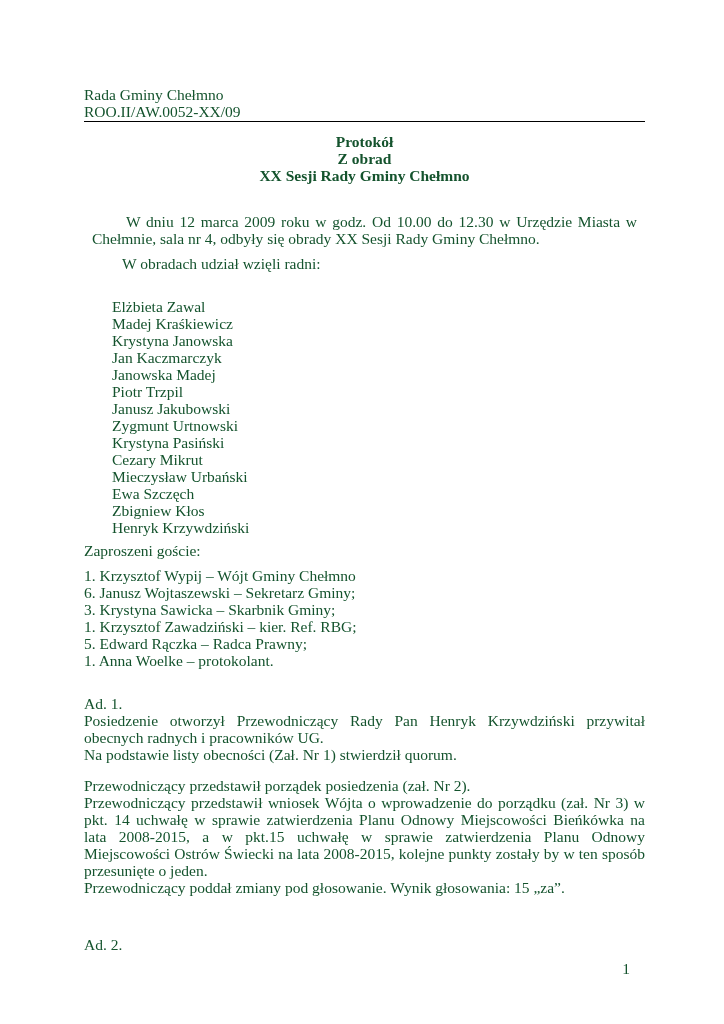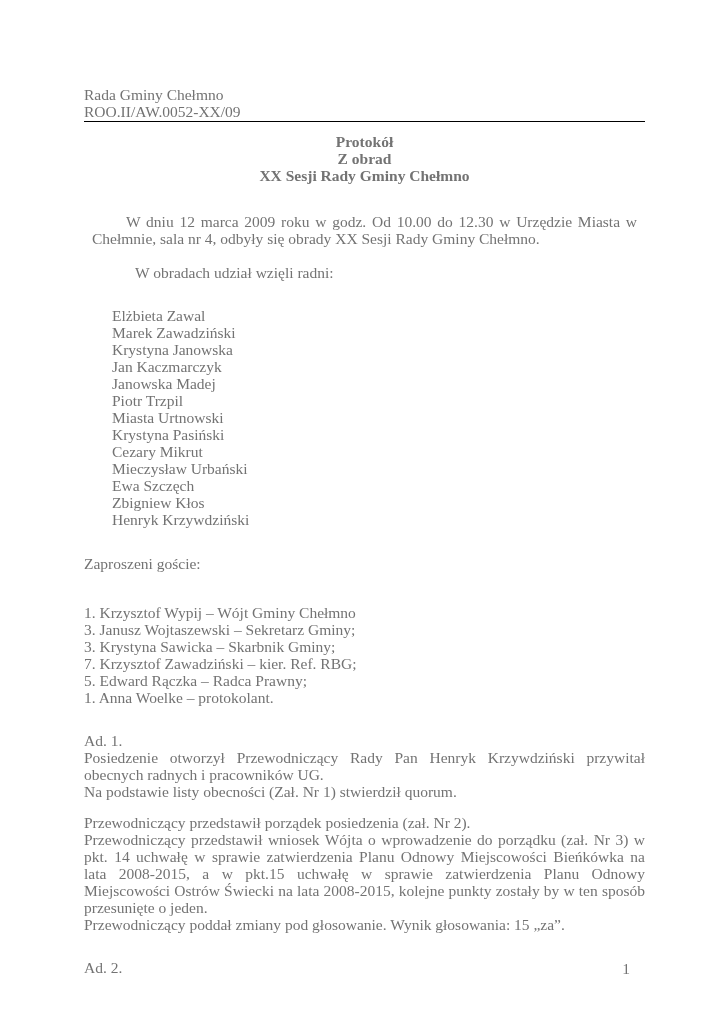--- a/index.html
+++ b/index.html
@@ -5,21 +5,21 @@
   html, body {
     margin: 0;
     padding: 0;
     background: #ffffff;
   }
   .page {
     position: relative;
     width: 724px;
     height: 1024px;
     background: #ffffff;
-    color: #737373;
+    color: #14532d;
     font-family: "Liberation Serif", "DejaVu Serif", serif;
     font-size: 15.5px;
     line-height: 17px;
     box-sizing: border-box;
     padding: 86px 79px 0 84px;
     overflow: hidden;
   }
   .header {
     border-bottom: 1.4px solid #000;
     padding-bottom: 1px;
@@ -32,47 +32,47 @@
   .intro {
     margin-top: 29px;
   }
   .intro-paragraph {
     text-align: justify;
     text-indent: 34px;
     margin: 8px;
   }
   .attendees-label {
     text-indent: 34px;
-    margin: 17px;
+    margin: 4px;
   }
   .councillors {
     margin-top: 26px;
     padding-left: 28px;
   }
   .guests-label {
-    margin-top: 27px;
+    margin-top: 6px;
   }
   .guest-list {
-    margin-top: 32px;
+    margin-top: 8px;
   }
   .section1 {
     margin-top: 26px;
   }
   .justified {
     text-align: justify;
     margin: 0;
   }
   .plain {
     margin: 0;
   }
   .para-group2 {
     margin-top: 14px;
   }
   .section2 {
-    margin-top: 26px;
+    margin-top: 40px;
   }
   .page-number {
     position: absolute;
     top: 960px;
     right: 94px;
   }
 </style>
 </head>
 <body>
 
@@ -89,41 +89,42 @@
     <div>XX Sesji Rady Gminy Chełmno</div>
   </div>
 
   <div class="intro">
     <p class="intro-paragraph">W dniu 12 marca 2009 roku w godz. Od 10.00 do 12.30 w Urzędzie Miasta w Chełmnie, sala nr 4, odbyły się obrady XX Sesji Rady Gminy Chełmno.</p>
     <p class="attendees-label">W obradach udział wzięli radni:</p>
   </div>
 
   <div class="councillors">
       <div>Elżbieta Zawal</div>
-      <div>Marek Zawadziński</div>
+      <div>Madej Kraśkiewicz</div>
       <div>Krystyna Janowska</div>
       <div>Jan Kaczmarczyk</div>
       <div>Janowska Madej</div>
       <div>Piotr Trzpil</div>
-      <div>Miasta Urtnowski</div>
+      <div>Janusz Jakubowski</div>
+      <div>Zygmunt Urtnowski</div>
       <div>Krystyna Pasiński</div>
       <div>Cezary Mikrut</div>
       <div>Mieczysław Urbański</div>
       <div>Ewa Szczęch</div>
       <div>Zbigniew Kłos</div>
       <div>Henryk Krzywdziński</div>
     </div>
 
   <div class="guests-label">Zaproszeni goście:</div>
 
   <div class="guest-list">
       <div>1. Krzysztof Wypij – Wójt Gminy Chełmno</div>
-      <div>3. Janusz Wojtaszewski – Sekretarz Gminy;</div>
+      <div>6. Janusz Wojtaszewski – Sekretarz Gminy;</div>
       <div>3. Krystyna Sawicka – Skarbnik Gminy;</div>
-      <div>7. Krzysztof Zawadziński – kier. Ref. RBG;</div>
+      <div>1. Krzysztof Zawadziński – kier. Ref. RBG;</div>
       <div>5. Edward Rączka – Radca Prawny;</div>
       <div>1. Anna Woelke – protokolant.</div>
     </div>
 
   <div class="section1">
     <div class="plain">Ad. 1.</div>
     <p class="justified">Posiedzenie otworzył Przewodniczący Rady Pan Henryk Krzywdziński przywitał obecnych radnych i pracowników UG.</p>
     <p class="plain">Na podstawie listy obecności (Zał. Nr 1) stwierdził quorum.</p>
     <div class="para-group2">
       <p class="plain">Przewodniczący przedstawił porządek posiedzenia (zał. Nr 2).</p>

